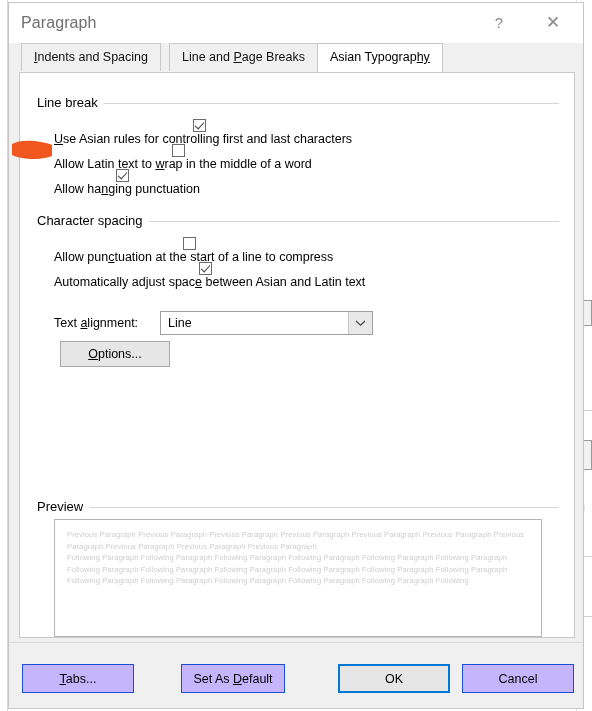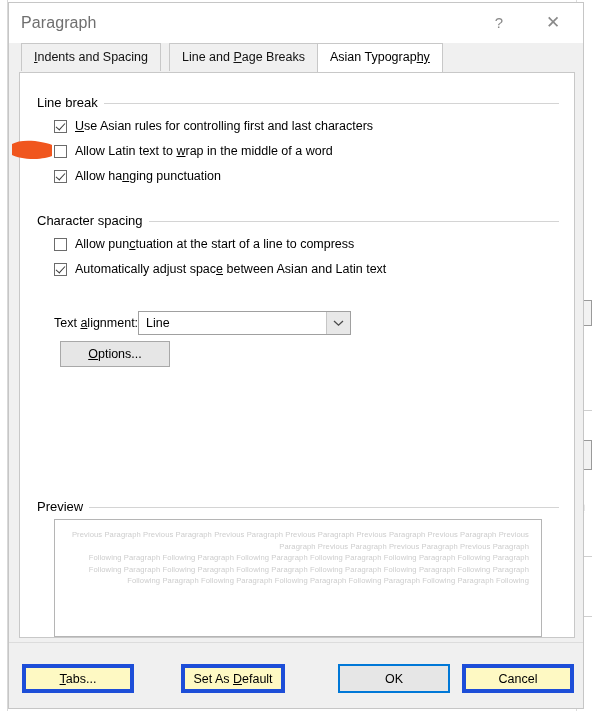--- a/index.html
+++ b/index.html
@@ -186,20 +186,21 @@
   #group-linebreak { left: 17px; top: 22px; width: 522px; }
   #group-charspacing { left: 17px; top: 140px; width: 522px; }
   #group-preview { left: 17px; top: 426px; width: 522px; }
 
   
   .cb-row {
     position: absolute;
     display: flex;
     align-items: center;
     white-space: nowrap;
+    flex-direction: column;
   }
   .checkbox {
     width: 13px;
     height: 13px;
     border: 1px solid #6b6b6b;
     background: #ffffff;
     box-sizing: border-box;
     margin-right: 8px;
     position: relative;
     flex: 0 0 auto;
@@ -226,21 +227,21 @@
   
   #alignment-row {
     position: absolute;
     left: 34px;
     top: 238px;
     display: flex;
     align-items: center;
   }
   #alignment-label {
     font-size: 12.5px;
-    margin-right: 0;
+    margin-right: 22px;
   }
   #alignment-select {
     width: 213px;
     height: 24px;
     border: 1px solid #a0a0a0;
     background: #ffffff;
     box-sizing: border-box;
     display: flex;
     align-items: stretch;
     cursor: default;
@@ -294,21 +295,20 @@
     padding: 9px 12px 0 12px;
     overflow: hidden;
   }
   .preview-dim {
     color: #cdcdcd;
     font-size: 7.6px;
     line-height: 11.5px;
     font-family: "Liberation Sans", sans-serif;
     margin: 0;
     letter-spacing: 0.1px;
-    text-align: right;
   }
   #preview-current {
     color: #2a2a2a;
     font-size: 7.2px;
     line-height: 14px;
     margin: 9px 0 9px 0;
     font-family: "DejaVu Sans", sans-serif;
     word-break: break-word;
   }
   #preview-current .latin {
@@ -325,22 +325,22 @@
     width: 100%;
     height: 66px;
     background: #f0f0f0;
     border-top: 1px solid #dcdcdc;
     box-sizing: border-box;
   }
   .dlg-button {
     position: absolute;
     top: 21px;
     height: 29px;
-    background: #fef9c3;
-    border: 4px solid #1d4ed8;
+    background: #c4b5fd;
+    border: 1px solid #1d4ed8;
     box-sizing: border-box;
     font-size: 12.5px;
     font-family: "Liberation Sans", sans-serif;
     color: #000;
     cursor: default;
     padding: 0;
   }
   .dlg-button u { text-decoration: underline; }
   #tabs-button      { left: 13px;  width: 112px; }
   #setdefault-button{ left: 172px; width: 104px; }

